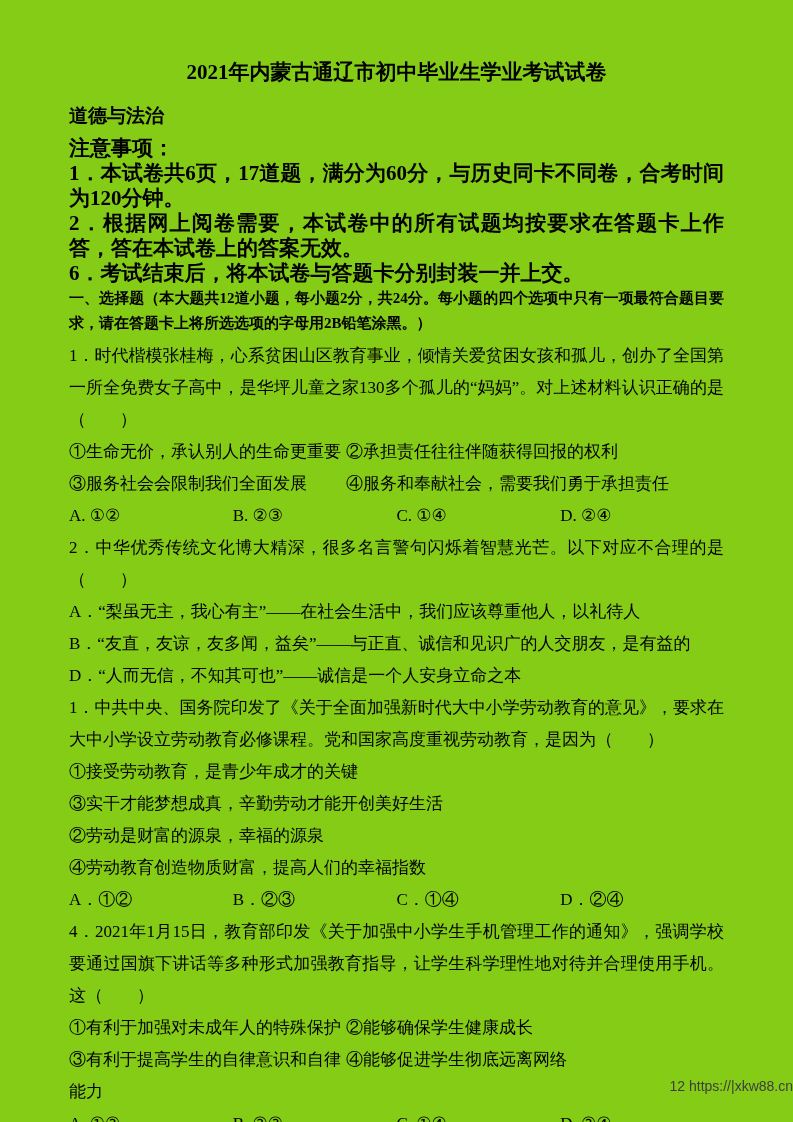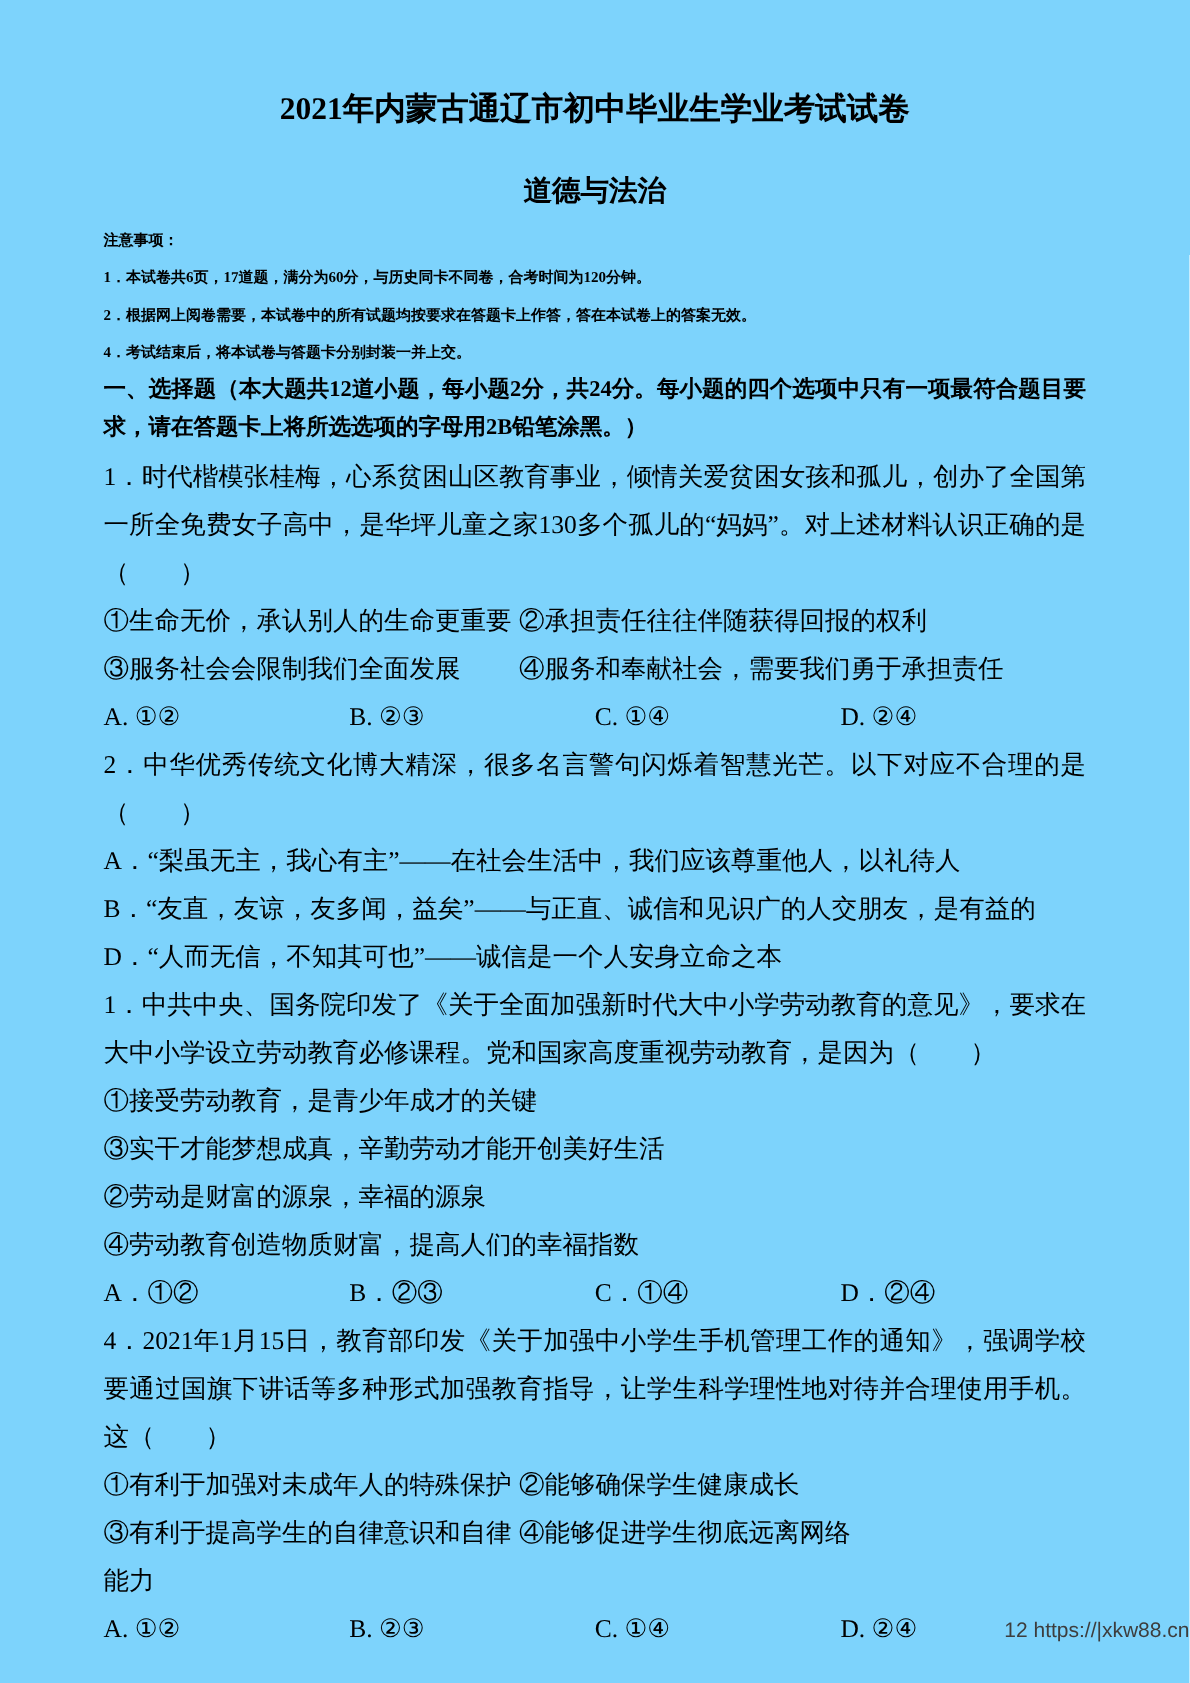--- a/index.html
+++ b/index.html
@@ -2,43 +2,43 @@
 <html><head>
 <meta charset="utf-8">
 <style>
   * { margin: 0; padding: 0; box-sizing: border-box; }
   html, body { background: #ffffff; }
   .page {
     position: relative;
     width: 793px;
     height: 1122px;
     margin: 0 auto;
-    background: #7dd3fc;
+    background: #84cc16;
     color: #000000;
     font-family: "Liberation Serif", "DejaVu Serif", serif;
     padding: 58px 69px 0 69px;
     overflow: hidden;
   }
   .title {
     text-align: center;
     font-size: 21px;
     font-weight: 700;
     line-height: 28px;
   }
   .subject {
-    text-align: center;
+    text-align: left;
     font-size: 19px;
     font-weight: 700;
     line-height: 27px;
-    margin-top: 28px;
+    margin-top: 16px;
   }
   .notices {
     margin-top: 7px;
     font-weight: 700;
-    font-size: 10px;
+    font-size: 21px;
     line-height: 25px;
   }
   .notices p { text-align: justify; }
   .section-heading {
     font-weight: 700;
     font-size: 15px;
     line-height: 25px;
     margin-top: 0;
     text-align: justify;
   }
@@ -73,21 +73,21 @@
 
 <div class="page">
 
   <div class="title">2021年内蒙古通辽市初中毕业生学业考试试卷</div>
   <div class="subject">道德与法治</div>
 
   <div class="notices">
     <p>注意事项：</p>
     <p>1．本试卷共6页，17道题，满分为60分，与历史同卡不同卷，合考时间为120分钟。</p>
     <p>2．根据网上阅卷需要，本试卷中的所有试题均按要求在答题卡上作答，答在本试卷上的答案无效。</p>
-    <p>4．考试结束后，将本试卷与答题卡分别封装一并上交。</p>
+    <p>6．考试结束后，将本试卷与答题卡分别封装一并上交。</p>
   </div>
 
   <p class="section-heading">一、选择题（本大题共12道小题，每小题2分，共24分。每小题的四个选项中只有一项最符合题目要求，请在答题卡上将所选选项的字母用2B铅笔涂黑。）</p>
 
   <div class="body-text">
 
     <div class="question">
       <p class="stem">1．时代楷模张桂梅，心系贫困山区教育事业，倾情关爱贫困女孩和孤儿，创办了全国第一所全免费女子高中，是华坪儿童之家130多个孤儿的“妈妈”。对上述材料认识正确的是（　　）</p>
       <div class="two-col">
         <span>①生命无价，承认别人的生命更重要</span>

